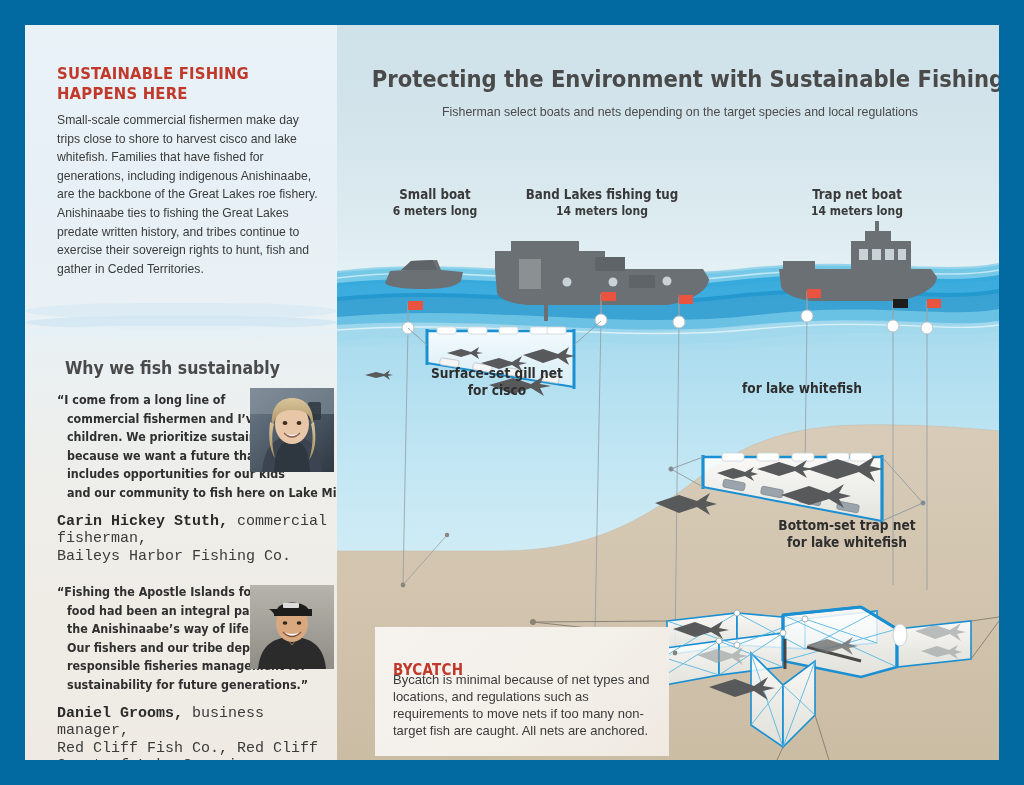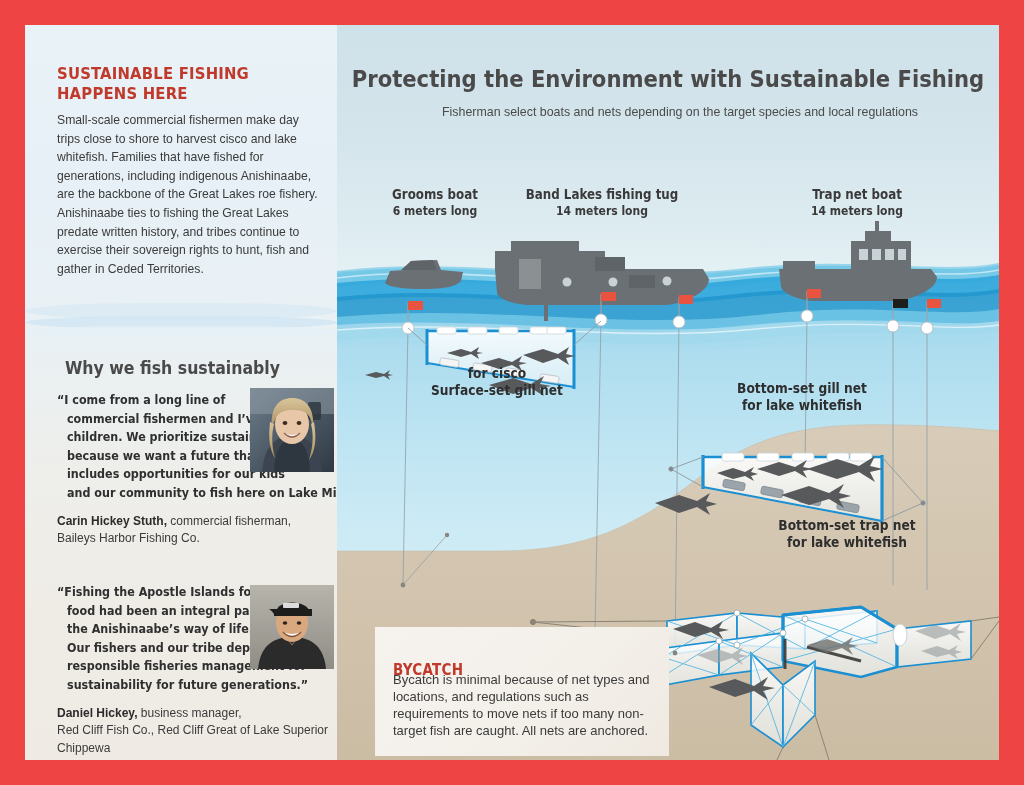--- a/index.html
+++ b/index.html
@@ -1,17 +1,17 @@
 <!DOCTYPE html>
 <html><head>
 <meta charset="utf-8">
 <style>
   html,body{margin:0;padding:0;background:#ffffff;}
   body{width:1024px;height:785px;overflow:hidden;font-family:"Liberation Sans",sans-serif;}
-  #page{position:relative;width:1024px;height:785px;background:#ef4444;overflow:hidden;}
+  #page{position:relative;width:1024px;height:785px;background:#0369a1;overflow:hidden;}
 
   
   #left-panel{
     position:absolute;left:25px;top:25px;width:312px;height:735px;
     background:linear-gradient(180deg,#e9f2f7 0%,#e7f0f6 22%,#e9f1f5 40%,#eeeeea 62%,#efece6 80%,#efebe4 100%);
     overflow:hidden;
   }
   .lp-wave{position:absolute;left:0;width:312px;pointer-events:none;}
   #lp-wave1{top:278px;height:16px;background:#d9eaf3;opacity:.85;border-radius:50%/10px;}
   #lp-wave2{top:291px;height:13px;background:#cfe6f2;opacity:.8;border-radius:50%/8px;}
@@ -27,36 +27,36 @@
     font-family:"DejaVu Sans Condensed","Liberation Sans",sans-serif;
     font-weight:bold;font-size:17.5px;line-height:22px;margin-left:8px;}
 
   .quote-block{position:absolute;left:32px;width:272px;}
   #quote1{top:366px;}
   #quote2{top:558px;}
   .quote-text{color:#2f2f2f;font-family:"DejaVu Sans Condensed","Liberation Sans",sans-serif;
     font-size:12.4px;line-height:18.6px;font-weight:600;width:272px;}
   .quote-text .ln{display:block;white-space:nowrap;}
   .quote-text .ind{padding-left:10px;}
-  .attrib{margin-top:10px;font-size:12px;line-height:17.5px;color:#3b3b3b;width:272px;}
+  .attrib{margin-top:10px;font-size:15px;line-height:17.5px;color:#3b3b3b;width:272px;font-family:Liberation Mono, monospace;}
   .attrib b{font-weight:bold;color:#2b2b2b;}
 
   .portrait{position:absolute;width:84px;height:84px;overflow:hidden;
     border:0;background:#9aa0a3;}
   #portrait1{left:225px;top:363px;}
   #portrait2{left:225px;top:560px;}
 
   
   #right-panel{position:absolute;left:337px;top:25px;width:662px;height:735px;overflow:hidden;
     background:#cfe2ea;}
   #sky{position:absolute;left:0;top:0;width:662px;height:246px;
     background:linear-gradient(180deg,#cfe1e9 0%,#d3e4eb 40%,#dcebf0 78%,#e3f0f4 100%);}
   #title{position:absolute;left:0;top:40px;width:662px;text-align:center;color:#4a4a4a;
     font-family:"DejaVu Sans Condensed","Liberation Sans",sans-serif;
-    font-weight:bold;font-size:23.5px;letter-spacing:0px;}
+    font-weight:bold;font-size:23.5px;letter-spacing:0px;padding-left:20px;}
   #subtitle{position:absolute;left:12px;top:80px;width:662px;text-align:center;color:#4b4b4b;
     font-size:12.4px;}
 
   .boat-label{position:absolute;text-align:center;color:#3a3a3a;
     font-family:"DejaVu Sans Condensed","Liberation Sans",sans-serif;}
   .boat-label .bl-name{font-weight:bold;font-size:13.2px;line-height:16px;display:block;}
   .boat-label .bl-len{font-size:12px;line-height:16px;display:block;font-weight:700;}
 
   .net-label{position:absolute;text-align:center;color:#2e2e2e;
     font-family:"DejaVu Sans Condensed","Liberation Sans",sans-serif;
@@ -140,21 +140,21 @@
     <div class="quote-block" id="quote2">
       <div class="quote-text">
         <span class="ln">“Fishing the Apostle Islands for</span>
         <span class="ln ind">food had been an integral part of</span>
         <span class="ln ind">the Anishinaabe’s way of life.</span>
         <span class="ln ind">Our fishers and our tribe depend on</span>
         <span class="ln ind">responsible fisheries management for</span>
         <span class="ln ind">sustainability for future generations.”</span>
       </div>
       <div class="attrib">
-        <b>Daniel Hickey,</b><span> business manager,</span><br>
+        <b>Daniel Grooms,</b><span> business manager,</span><br>
         <span>Red Cliff Fish Co., Red Cliff Great of Lake Superior Chippewa</span>
       </div>
     </div>
 
     <div class="portrait" id="portrait2">
       <svg width="84" height="84" viewBox="0 0 84 84" class="noev">
         <defs>
           <linearGradient id="bg2" x1="0" y1="0" x2="0" y2="1">
             <stop offset="0" stop-color="#b6b4ab"></stop>
               <stop offset="1" stop-color="#8f8d85"></stop>
@@ -450,38 +450,37 @@
           <circle cx="338" cy="628" r="2.4"></circle>
           <circle cx="110" cy="510" r="2.2"></circle>
         </g>
         <g stroke="#8e9aa0" stroke-width="0.9" fill="none" opacity="0.8">
           <line x1="110" y1="510" x2="66" y2="560"></line>
         </g>
       </g>
       </svg>
 
     <div class="boat-label" style="left:28px;top:162px;width:140px;">
-      <span class="bl-name">Grooms boat</span>
+      <span class="bl-name">Small boat</span>
       <span class="bl-len">6 meters long</span>
     </div>
     <div class="boat-label" style="left:155px;top:162px;width:220px;">
       <span class="bl-name">Band Lakes fishing tug</span>
       <span class="bl-len">14 meters long</span>
     </div>
     <div class="boat-label" style="left:420px;top:162px;width:200px;">
       <span class="bl-name">Trap net boat</span>
       <span class="bl-len">14 meters long</span>
     </div>
 
     <div class="net-label" style="left:60px;top:340px;width:200px;">
+      <span>Surface-set gill net</span>
       <span>for cisco</span>
-      <span>Surface-set gill net</span>
     </div>
     <div class="net-label" style="left:355px;top:355px;width:220px;">
-      <span>Bottom-set gill net</span>
       <span>for lake whitefish</span>
     </div>
     <div class="net-label" style="left:395px;top:492px;width:230px;">
       <span>Bottom-set trap net</span>
       <span>for lake whitefish</span>
     </div>
 
     <div id="bycatch-box">
       <div id="bycatch-title">BYCATCH</div>
       <div id="bycatch-body">Bycatch is minimal because of net types and locations, and regulations such as requirements to move nets if too many non-target fish are caught. All nets are anchored.</div>

